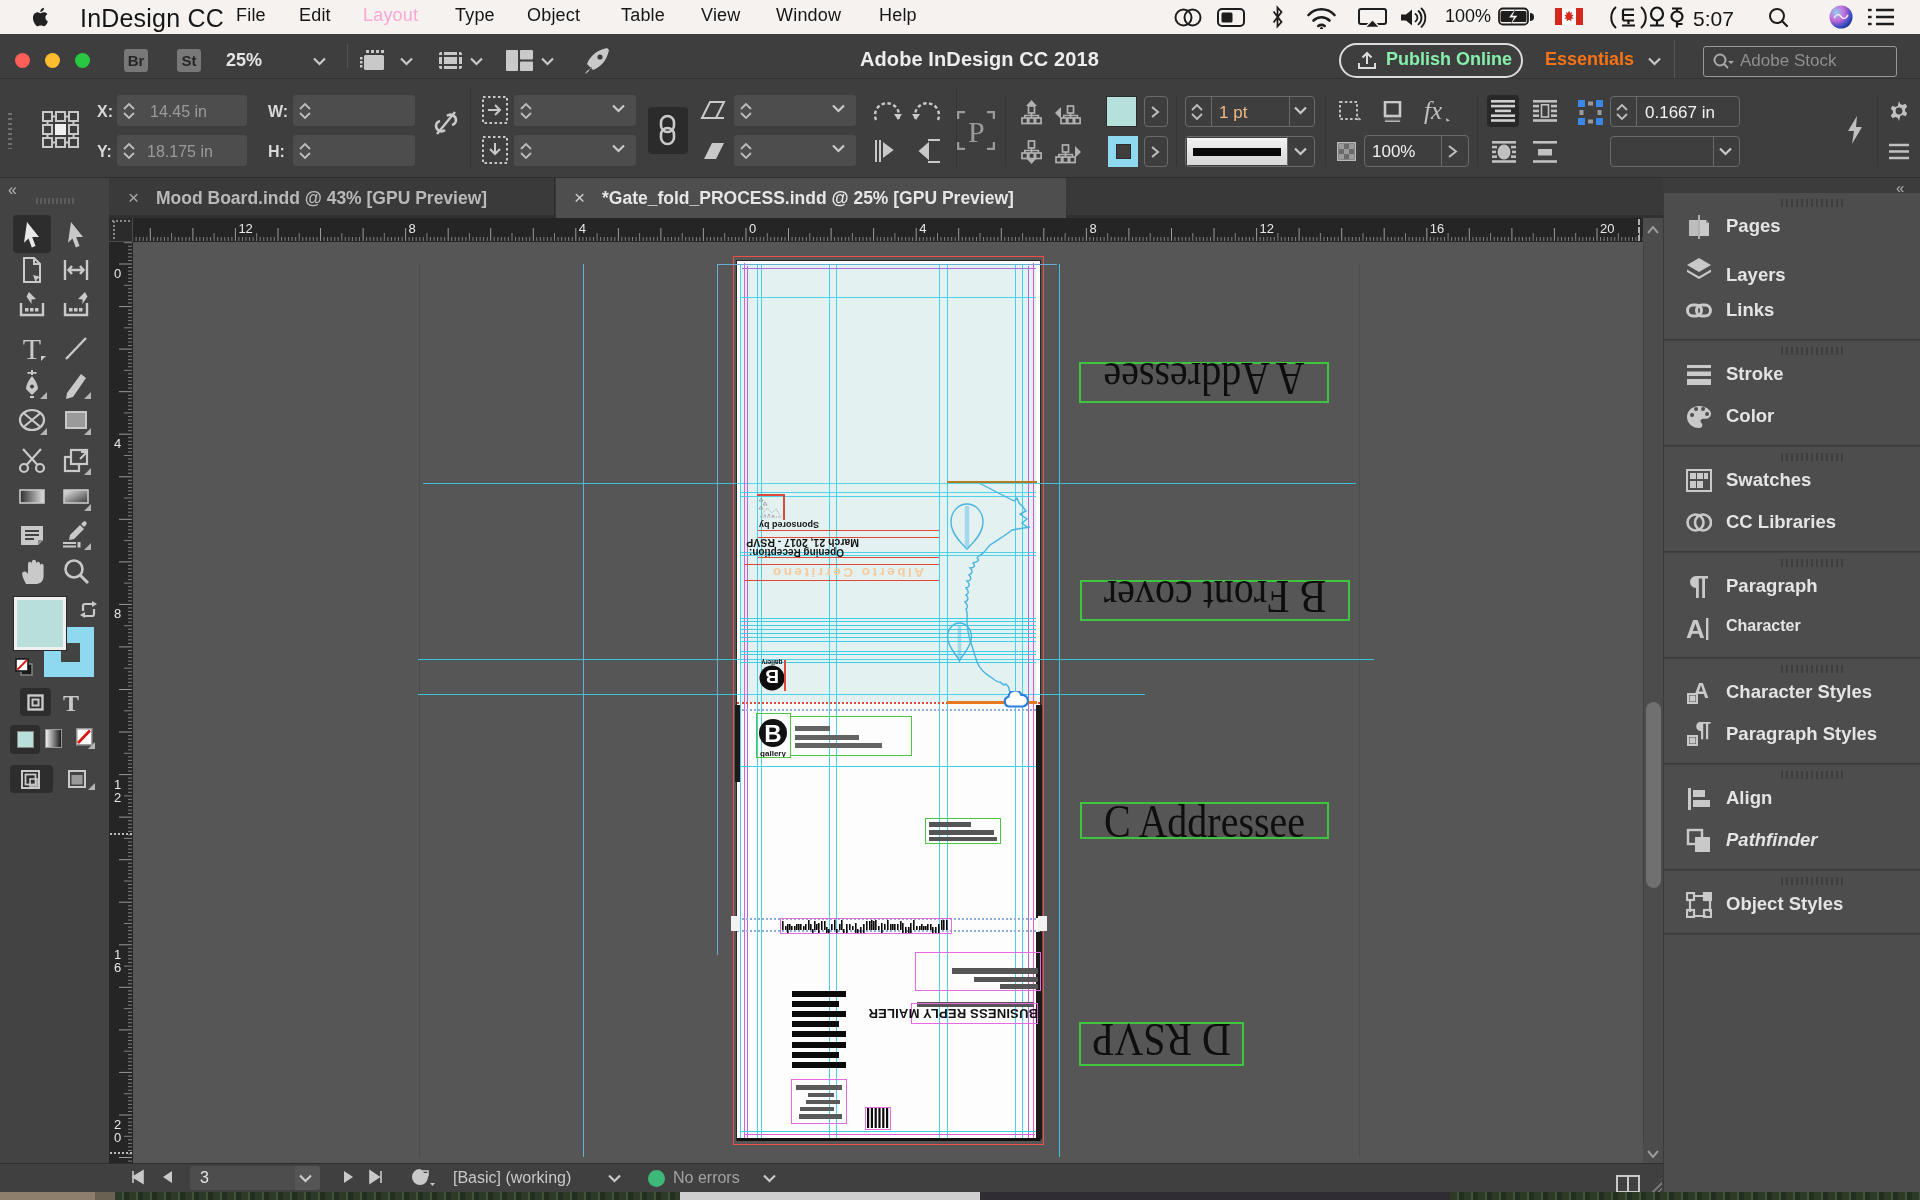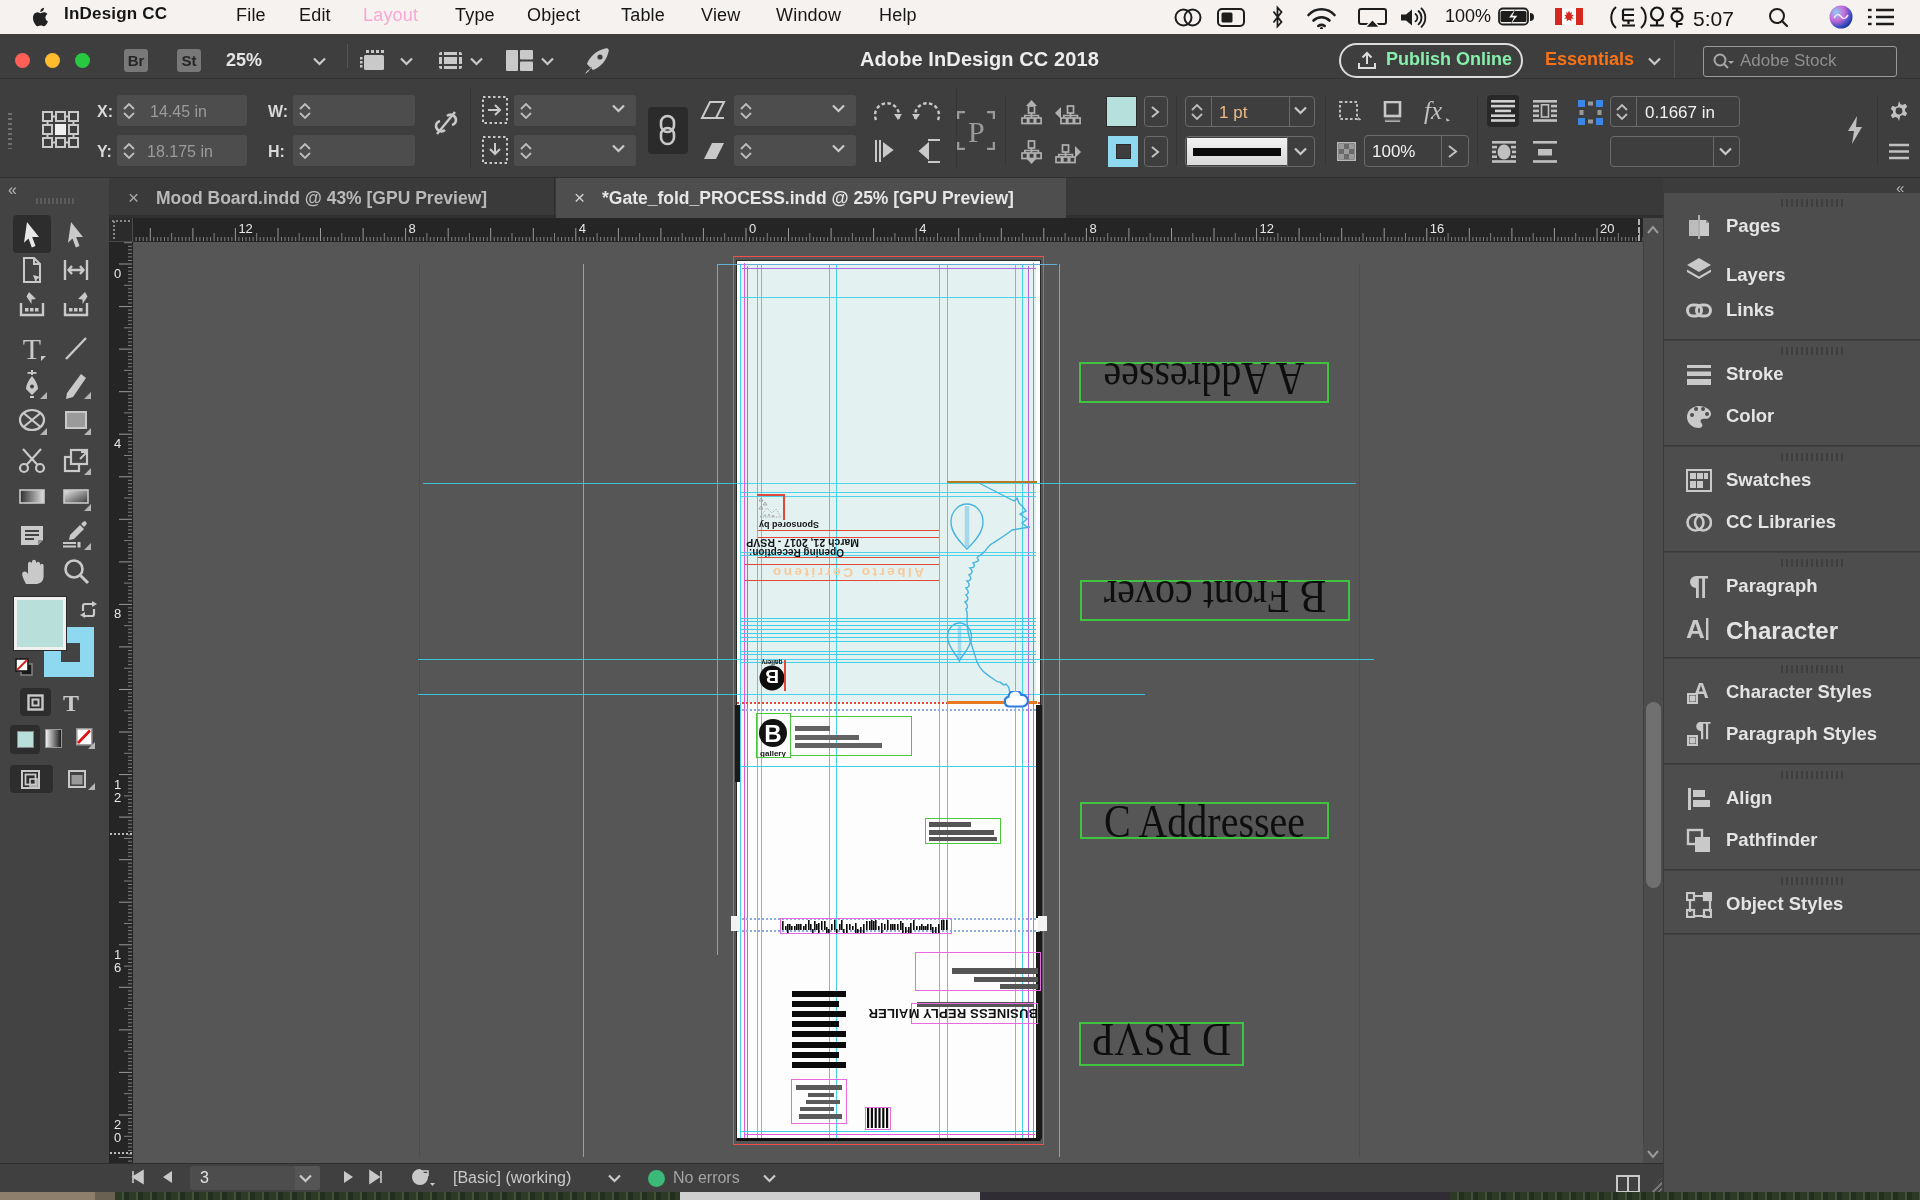--- a/index.html
+++ b/index.html
@@ -3,21 +3,21 @@
 *{margin:0;padding:0;box-sizing:border-box}
 html,body{width:1920px;height:1200px;overflow:hidden;background:#2e3c28;font-family:"Liberation Sans",sans-serif}
 .abs{position:absolute}
 #stage{position:relative;width:1920px;height:1200px}
 </style></head><body>
 <div id="stage">
 <div class="abs " style="left:0px;top:0px;width:1920px;height:34px;background:#f5f2f0;"></div>
 <svg class="abs" style="left:33px;top:7px;" width="17" height="20" viewBox="0 0 17 20">
       <path fill="#222" d="M12.4 10.6c0-2.3 1.9-3.4 2-3.5-1.1-1.6-2.8-1.8-3.4-1.8-1.4-.15-2.8.85-3.5.85-.75 0-1.85-.83-3-.81-1.55.02-3 .9-3.8 2.3-1.6 2.8-.4 7 1.2 9.3.77 1.1 1.7 2.4 2.9 2.35 1.17-.05 1.6-.76 3-.76 1.4 0 1.8.76 3.03.73 1.25-.02 2.04-1.13 2.8-2.26.88-1.3 1.24-2.55 1.26-2.62-.03-.01-2.42-.93-2.44-3.68zM10.1 3.6c.64-.78 1.07-1.86.95-2.94-.92.04-2.03.61-2.69 1.39-.59.69-1.11 1.79-.97 2.85 1.03.08 2.07-.52 2.71-1.3z"></path>
     </svg>
-<div class="abs " style="left:64px;top:4px;font-size:17px;color:#161616;font-weight:bold;letter-spacing:0.2px;">InDesign CC</div>
+<div class="abs " style="left:80px;top:4px;font-size:25px;color:#161616;font-weight:normal;letter-spacing:0.2px;">InDesign CC</div>
 <div class="abs " style="left:236px;top:5px;font-size:18px;color:#161616;font-weight:normal;letter-spacing:0.2px;">File</div>
 <div class="abs " style="left:299px;top:5px;font-size:18px;color:#161616;font-weight:normal;letter-spacing:0.2px;">Edit</div>
 <div class="abs " style="left:363px;top:5px;font-size:18px;color:#f9a8d4;font-weight:normal;letter-spacing:0.2px;">Layout</div>
 <div class="abs " style="left:455px;top:5px;font-size:18px;color:#161616;font-weight:normal;letter-spacing:0.2px;">Type</div>
 <div class="abs " style="left:527px;top:5px;font-size:18px;color:#161616;font-weight:normal;letter-spacing:0.2px;">Object</div>
 <div class="abs " style="left:621px;top:5px;font-size:18px;color:#161616;font-weight:normal;letter-spacing:0.2px;">Table</div>
 <div class="abs " style="left:701px;top:5px;font-size:18px;color:#161616;font-weight:normal;letter-spacing:0.2px;">View</div>
 <div class="abs " style="left:776px;top:5px;font-size:18px;color:#161616;font-weight:normal;letter-spacing:0.2px;">Window</div>
 <div class="abs " style="left:879px;top:5px;font-size:18px;color:#161616;font-weight:normal;letter-spacing:0.2px;">Help</div>
 <svg class="abs" style="left:1174px;top:8px;" width="28" height="19" viewBox="0 0 28 19">
@@ -1757,21 +1757,21 @@
 <div class="abs" style="left:1664px;top:551px;width:256px;height:2px;background:#424242;border-top:1px solid #3a3a3a;"></div>
 <div class="abs" style="left:1781px;top:559px;width:62px;height:8px;background:repeating-linear-gradient(90deg,#3e3e3e 0 2px,transparent 2px 5px);"></div>
 <svg class="abs" style="left:1686px;top:574px;" width="26" height="26" viewBox="0 0 26 26">
       <path fill="#c9c9c9" d="M10 2 h12 v2.6 h-3 V24 h-2.8 V4.6 h-3.4 V24 H10 V14 a6 6 0 0 1 0-12z"></path>
     </svg>
 <div class="abs " style="left:1726px;top:575px;color:#e4e4e4;font-size:18.5px;font-weight:bold;">Paragraph</div>
 <svg class="abs" style="left:1686px;top:616px;" width="26" height="26" viewBox="0 0 26 26">
       <text x="0" y="22" font-size="26" font-weight="bold" fill="#c9c9c9" font-family="Liberation Sans">A</text>
       <rect x="20" y="2" width="2.4" height="22" fill="#c9c9c9"></rect>
     </svg>
-<div class="abs " style="left:1726px;top:617px;color:#e4e4e4;font-size:24px;font-weight:bold;">Character</div>
+<div class="abs " style="left:1726px;top:617px;color:#e4e4e4;font-size:16px;font-weight:bold;">Character</div>
 <div class="abs" style="left:1664px;top:657px;width:256px;height:2px;background:#424242;border-top:1px solid #3a3a3a;"></div>
 <div class="abs" style="left:1781px;top:665px;width:62px;height:8px;background:repeating-linear-gradient(90deg,#3e3e3e 0 2px,transparent 2px 5px);"></div>
 <svg class="abs" style="left:1686px;top:680px;" width="26" height="26" viewBox="0 0 26 26">
       <text x="7" y="18" font-size="22" font-weight="bold" fill="#c9c9c9" font-family="Liberation Sans">A</text>
       <g fill="none" stroke="#c9c9c9" stroke-width="2">
         <rect x="2" y="14" width="9" height="9" fill="#4d4d4d"></rect>
         <rect x="4.5" y="16.5" width="4" height="4" fill="#c9c9c9"></rect>
       </g>
     </svg>
 <div class="abs " style="left:1726px;top:681px;color:#e4e4e4;font-size:18.5px;font-weight:bold;">Character Styles</div>
@@ -1792,21 +1792,21 @@
         <rect x="7" y="14" width="17" height="7"></rect>
       </g>
     </svg>
 <div class="abs " style="left:1726px;top:787px;color:#e4e4e4;font-size:18.5px;font-weight:bold;">Align</div>
 <svg class="abs" style="left:1686px;top:828px;" width="26" height="26" viewBox="0 0 26 26">
       <g fill="#c9c9c9">
         <rect x="2" y="2" width="14" height="14" fill="none" stroke="#c9c9c9" stroke-width="2.4"></rect>
         <rect x="9" y="9" width="15" height="15"></rect>
       </g>
     </svg>
-<div class="abs " style="left:1726px;top:829px;color:#e4e4e4;font-size:18.5px;font-weight:bold;">Pathfinder</div>
+<div class="abs " style="left:1726px;top:829px;color:#e4e4e4;font-size:18.5px;font-weight:bold;font-style:italic;">Pathfinder</div>
 <div class="abs" style="left:1664px;top:869px;width:256px;height:2px;background:#424242;border-top:1px solid #3a3a3a;"></div>
 <div class="abs" style="left:1781px;top:877px;width:62px;height:8px;background:repeating-linear-gradient(90deg,#3e3e3e 0 2px,transparent 2px 5px);"></div>
 <svg class="abs" style="left:1686px;top:892px;" width="26" height="26" viewBox="0 0 26 26">
       <g fill="none" stroke="#c9c9c9" stroke-width="2.2">
         <path d="M8 4 h12 M8 24 h12 M4 8 v12 M24 8 v12" stroke-dasharray="0"></path>
         <rect x="1" y="1" width="7" height="7"></rect>
         <rect x="18" y="1" width="7" height="7" fill="#c9c9c9"></rect>
         <rect x="1" y="18" width="7" height="7"></rect>
         <rect x="18" y="18" width="7" height="7"></rect>
       </g>

